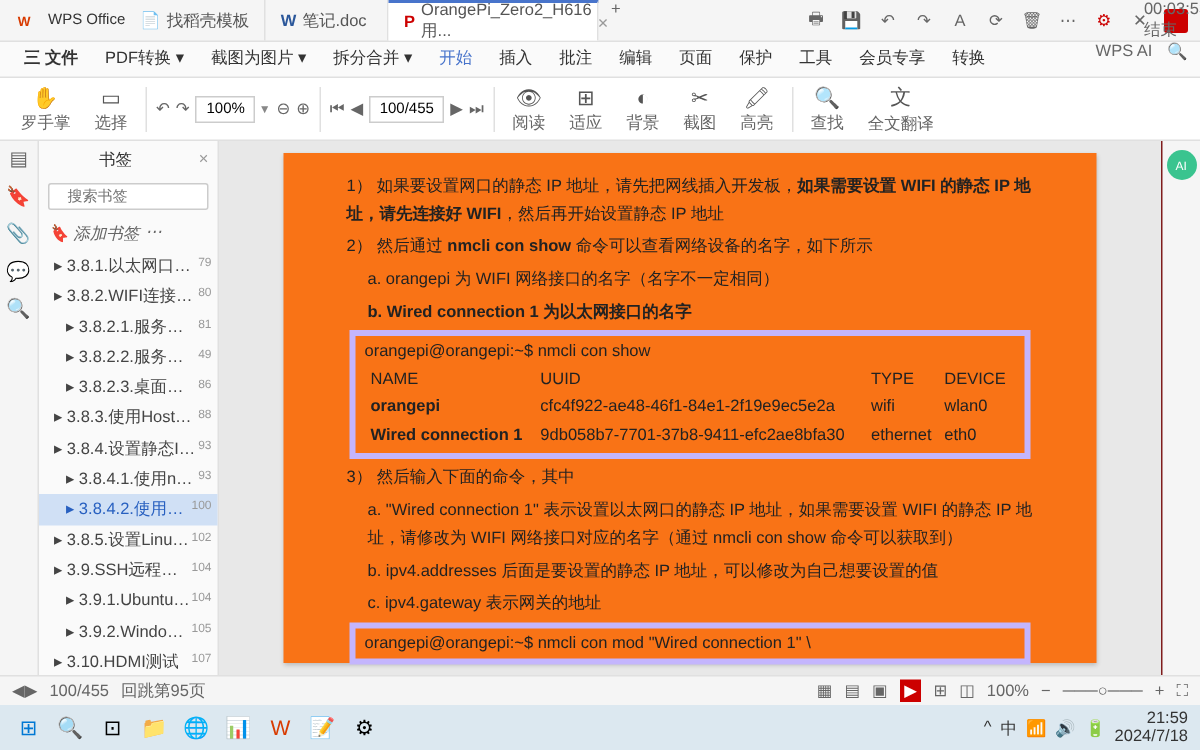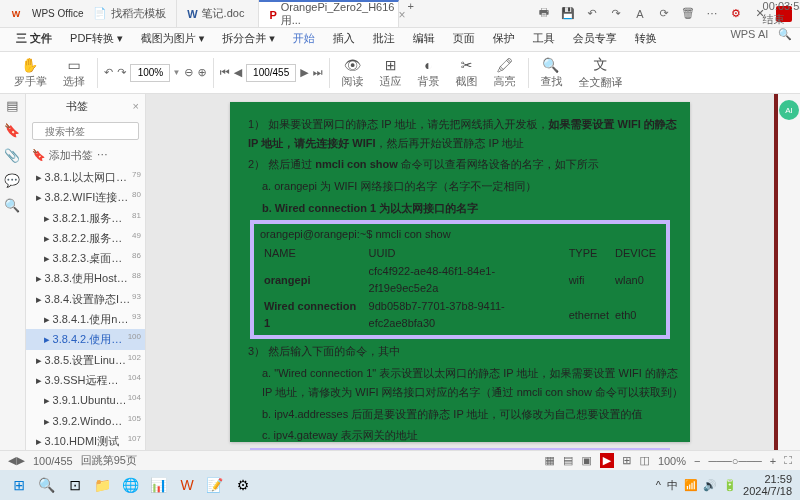--- a/index.html
+++ b/index.html
@@ -25,37 +25,37 @@
 .tb-sep{width:1px;height:30px;background:#e0e0e0;margin:0 2px;}
 .zoom-sel{display:flex;align-items:center;gap:2px;}
 .zoom-sel input{width:40px;height:18px;font-size:10px;text-align:center;border:1px solid #ccc;}
 .main{display:flex;height:calc(100% - 94px - 20px - 30px);}
 .left-rail{width:26px;background:#f5f5f5;border-right:1px solid #e0e0e0;display:flex;flex-direction:column;align-items:center;padding-top:4px;gap:10px;}
 .left-rail span{font-size:13px;color:#666;cursor:pointer;}
 .sidebar{width:120px;border-right:1px solid #e0e0e0;display:flex;flex-direction:column;background:#fafafa;}
 .sb-header{height:24px;display:flex;align-items:center;padding:0 6px;font-size:11px;color:#333;justify-content:space-between;margin-left:34px;}
 .sb-search{margin:4px 6px;}
 .sb-search input{width:100%;height:18px;font-size:10px;padding:0 12px;border:1px solid #ccc;border-radius:2px;}
-.sb-actions{display:flex;gap:4px;padding:4px 6px;color:#666;font-size:10px;}
+.sb-actions{display:flex;gap:4px;padding:4px 6px;color:#666;font-size:10px;font-style:italic;}
 .sb-tree{flex:1;overflow-y:auto;font-size:9px;}
 .sb-item{display:flex;padding:3px 4px 3px 10px;cursor:pointer;color:#444;line-height:1.3;}
 .sb-item.l2{padding-left:18px;}
 .sb-item.sel{background:#d0e0f5;color:#2860c0;}
 .sb-item .pg{margin-left:auto;color:#999;font-size:8px;}
 .sb-item .tx{flex:1;overflow:hidden;white-space:nowrap;text-overflow:ellipsis;}
 .doc-area{flex:1;background:#e8e8e8;overflow-y:auto;display:flex;justify-content:center;padding:8px 0;}
-.page{width:460px;background:#15803d;padding:10px 4px;font-size:10px;color:#222;line-height:1.7;box-shadow:0 1px 3px rgba(0,0,0,.2);}
+.page{width:542px;background:#f97316;padding:10px 28px;font-size:10px;color:#222;line-height:1.7;box-shadow:0 1px 3px rgba(0,0,0,.2);}
 .page p{margin:3px 0;}
 .page .bold{font-weight:bold;}
 .page .indent1{padding-left:14px;}
 .page .indent2{padding-left:28px;}
 .codebox{border:4px solid #c4b5fd;padding:2px 6px;margin:3px 16px;font-size:9px;line-height:1.5;}
 .codebox table{width:100%;font-size:9px;}
 .codebox td{padding:0 2px;}
-.right-rail{width:26px;background:#f5f5f5;border-left:4px solid #7f1d1d;display:flex;flex-direction:column;align-items:center;padding-top:6px;gap:8px;}
+.right-rail{width:26px;background:#f5f5f5;border-left:1px solid #7f1d1d;display:flex;flex-direction:column;align-items:center;padding-top:6px;gap:8px;}
 .right-rail .ai-badge{width:20px;height:20px;border-radius:50%;background:#3ac48f;color:#fff;font-size:8px;display:flex;align-items:center;justify-content:center;}
 .statusbar{height:20px;background:#f5f5f5;border-top:1px solid #e0e0e0;display:flex;align-items:center;padding:0 8px;font-size:9px;color:#666;}
 .statusbar .sb-right{margin-left:auto;display:flex;gap:8px;align-items:center;}
 .statusbar .sb-right span{cursor:pointer;}
 .taskbar{height:30px;background:#dce8f0;display:flex;align-items:center;padding:0 8px;gap:6px;}
 .taskbar .tb-ico{width:22px;height:22px;display:flex;align-items:center;justify-content:center;font-size:14px;cursor:pointer;}
 .taskbar .tb-right{margin-left:auto;display:flex;align-items:center;gap:6px;font-size:9px;color:#333;}
 .dropdown-arrow{font-size:8px;color:#888;}
 </style>
 </head>

